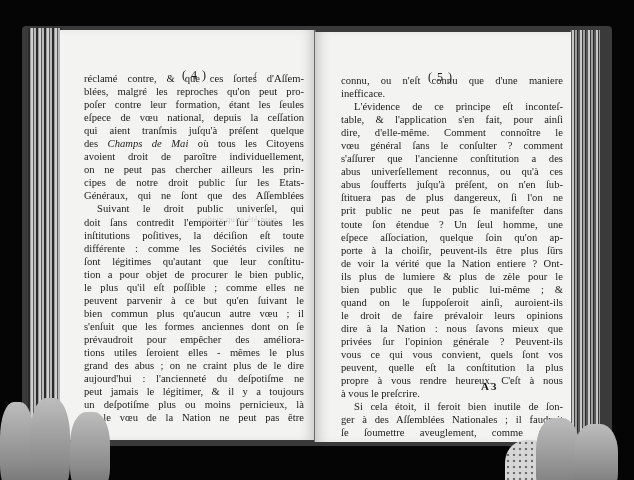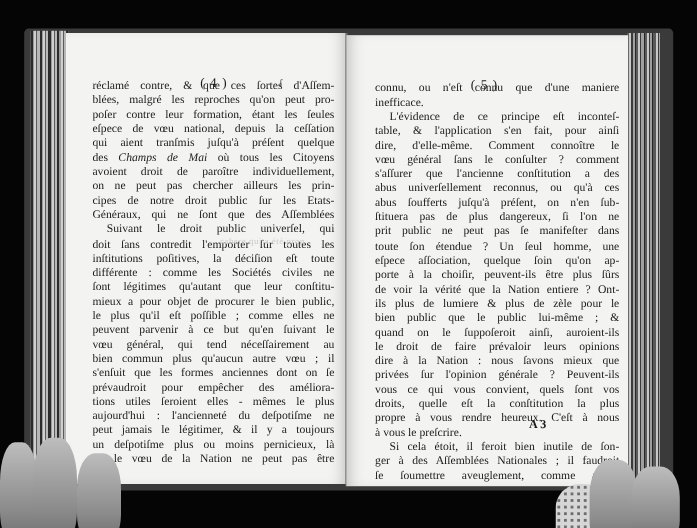--- a/index.html
+++ b/index.html
@@ -64,28 +64,28 @@
         <span class="line">des <span class="it">Champs de Mai</span> où tous les Citoyens</span>
         <span class="line">avoient droit de paroître individuellement,</span>
         <span class="line">on ne peut pas chercher ailleurs les prin-</span>
         <span class="line">cipes de notre droit public ſur les Etats-</span>
         <span class="line">Généraux, qui ne ſont que des Aſſemblées</span>
         <span class="line indent">Suivant le droit public univerſel, qui</span>
         <span class="line">doit ſans contredit l'emporter ſur toutes les</span>
         <span class="line">inſtitutions poſitives, la déciſion eſt toute</span>
         <span class="line">différente : comme les Sociétés civiles ne</span>
         <span class="line">ſont légitimes qu'autant que leur conſtitu-</span>
-        <span class="line">mieux a pour objet de procurer le bien public,</span>
+        <span class="line">tion a pour objet de procurer le bien public,</span>
         <span class="line">le plus qu'il eſt poſſible ; comme elles ne</span>
         <span class="line">peuvent parvenir à ce but qu'en ſuivant le</span>
-        <span class="line">vœu général, qui tend néceſſairement au</span>
         <span class="line">bien commun plus qu'aucun autre vœu ; il</span>
         <span class="line">s'enſuit que les formes anciennes dont on ſe</span>
         <span class="line">prévaudroit pour empêcher des améliora-</span>
         <span class="line">tions utiles ſeroient elles - mêmes le plus</span>
+        <span class="line">grand des abus ; on ne craint plus de le dire</span>
         <span class="line">aujourd'hui : l'ancienneté du deſpotiſme ne</span>
         <span class="line">peut jamais le légitimer, &amp; il y a toujours</span>
         <span class="line">un deſpotiſme plus ou moins pernicieux, là</span>
         <span class="line">où le vœu de la Nation ne peut pas être</span>
       </div>
     <span class="ghost">cahere qui a été prop</span>
   </div>
 
   <div class="gutter"></div>
 
@@ -107,21 +107,21 @@
         <span class="line">eſpece aſſociation, quelque ſoin qu'on ap-</span>
         <span class="line">porte à la choiſir, peuvent-ils être plus ſûrs</span>
         <span class="line">de voir la vérité que la Nation entiere ? Ont-</span>
         <span class="line">ils plus de lumiere &amp; plus de zèle pour le</span>
         <span class="line">bien public que le public lui-même ; &amp;</span>
         <span class="line">quand on le ſuppoſeroit ainſi, auroient-ils</span>
         <span class="line">le droit de faire prévaloir leurs opinions</span>
         <span class="line">dire à la Nation : nous ſavons mieux que</span>
         <span class="line">privées ſur l'opinion générale ? Peuvent-ils</span>
         <span class="line">vous ce qui vous convient, quels ſont vos</span>
-        <span class="line">droits, quelle eſt la conſtitution la plus</span>
+        <span class="line">peuvent, quelle eſt la conſtitution la plus</span>
         <span class="line">propre à vous rendre heureux. C'eſt à nous</span>
         <span class="line last">à vous le preſcrire.</span>
         <span class="line indent">Si cela étoit, il feroit bien inutile de ſon-</span>
         <span class="line">ger à des Aſſemblées Nationales ; il faudroit</span>
         <span class="line">ſe ſoumettre aveuglement, comme autre-</span>
       </div>
     <span class="signature">A 3</span>
   </div>
 
   <div class="finger" style="left:0px;top:402px;width:34px;height:90px;"></div>

